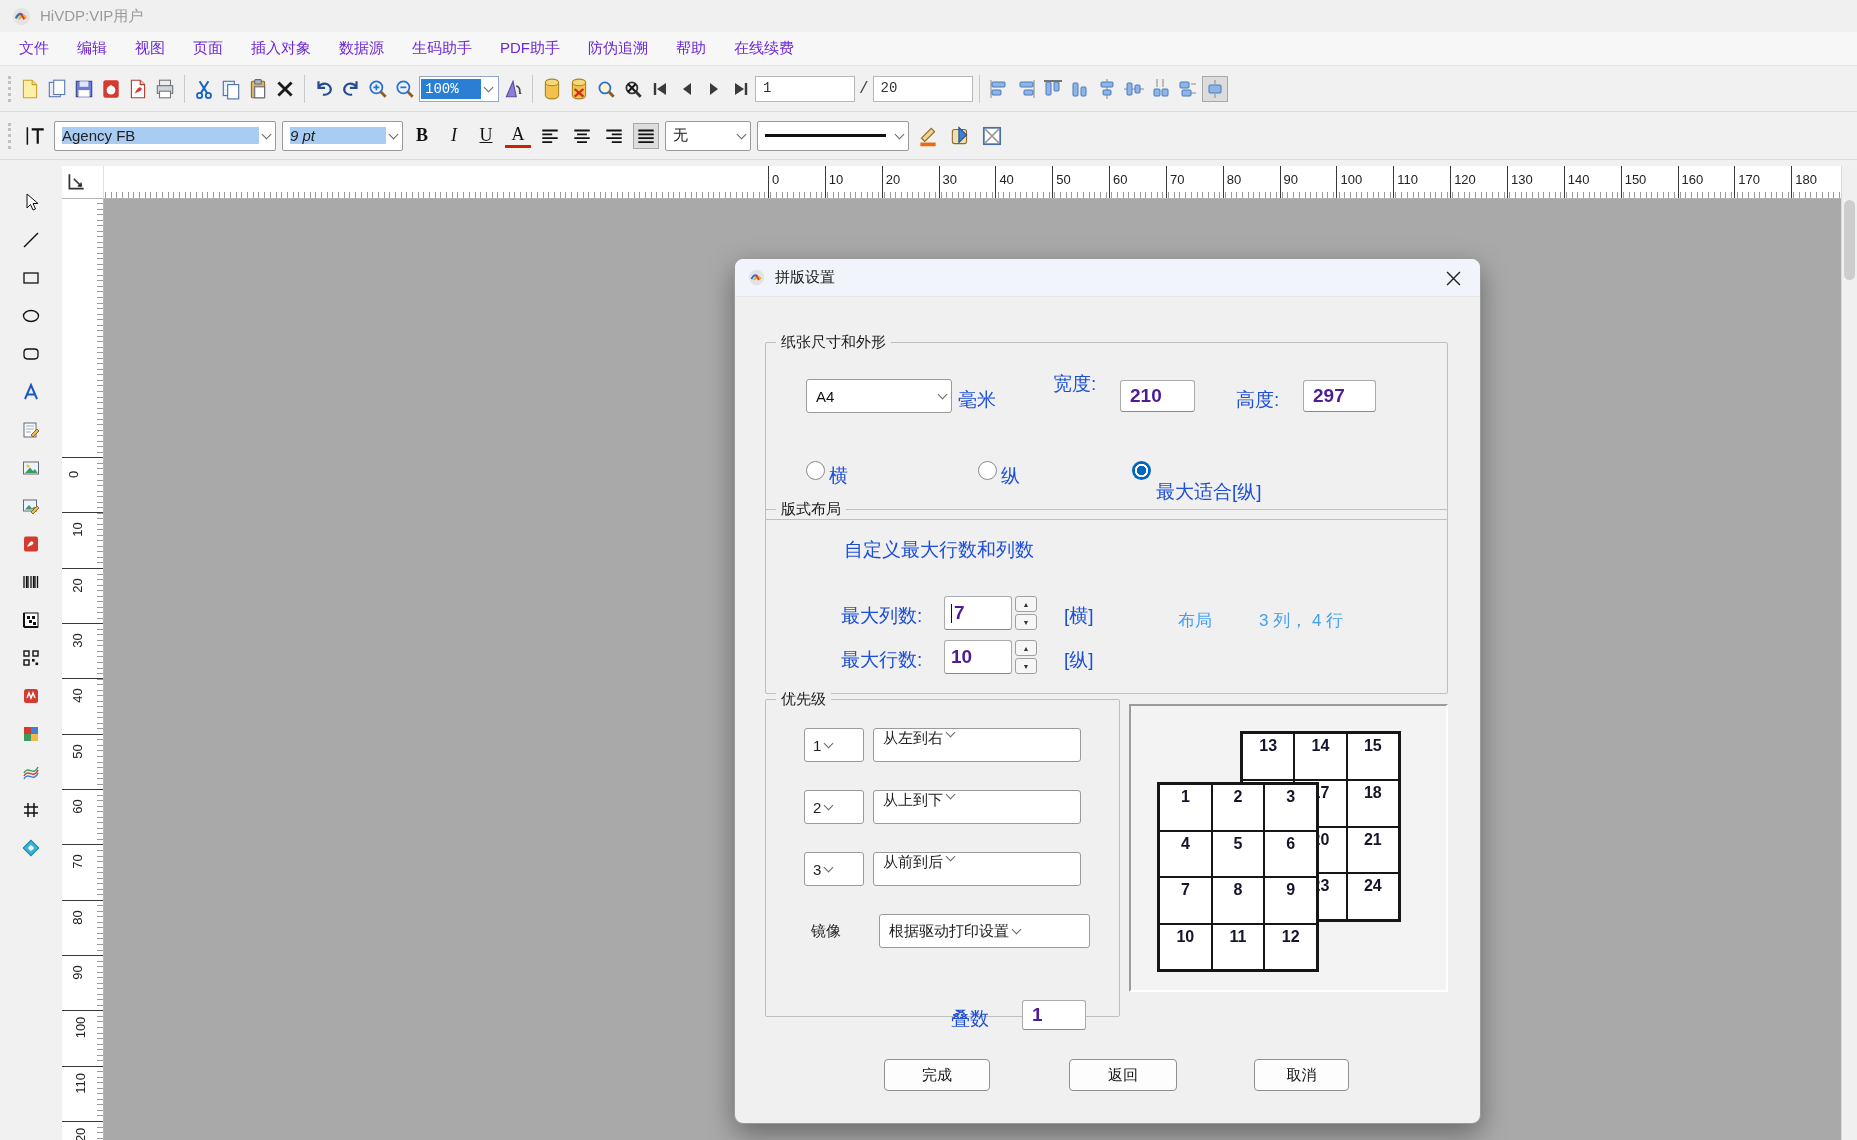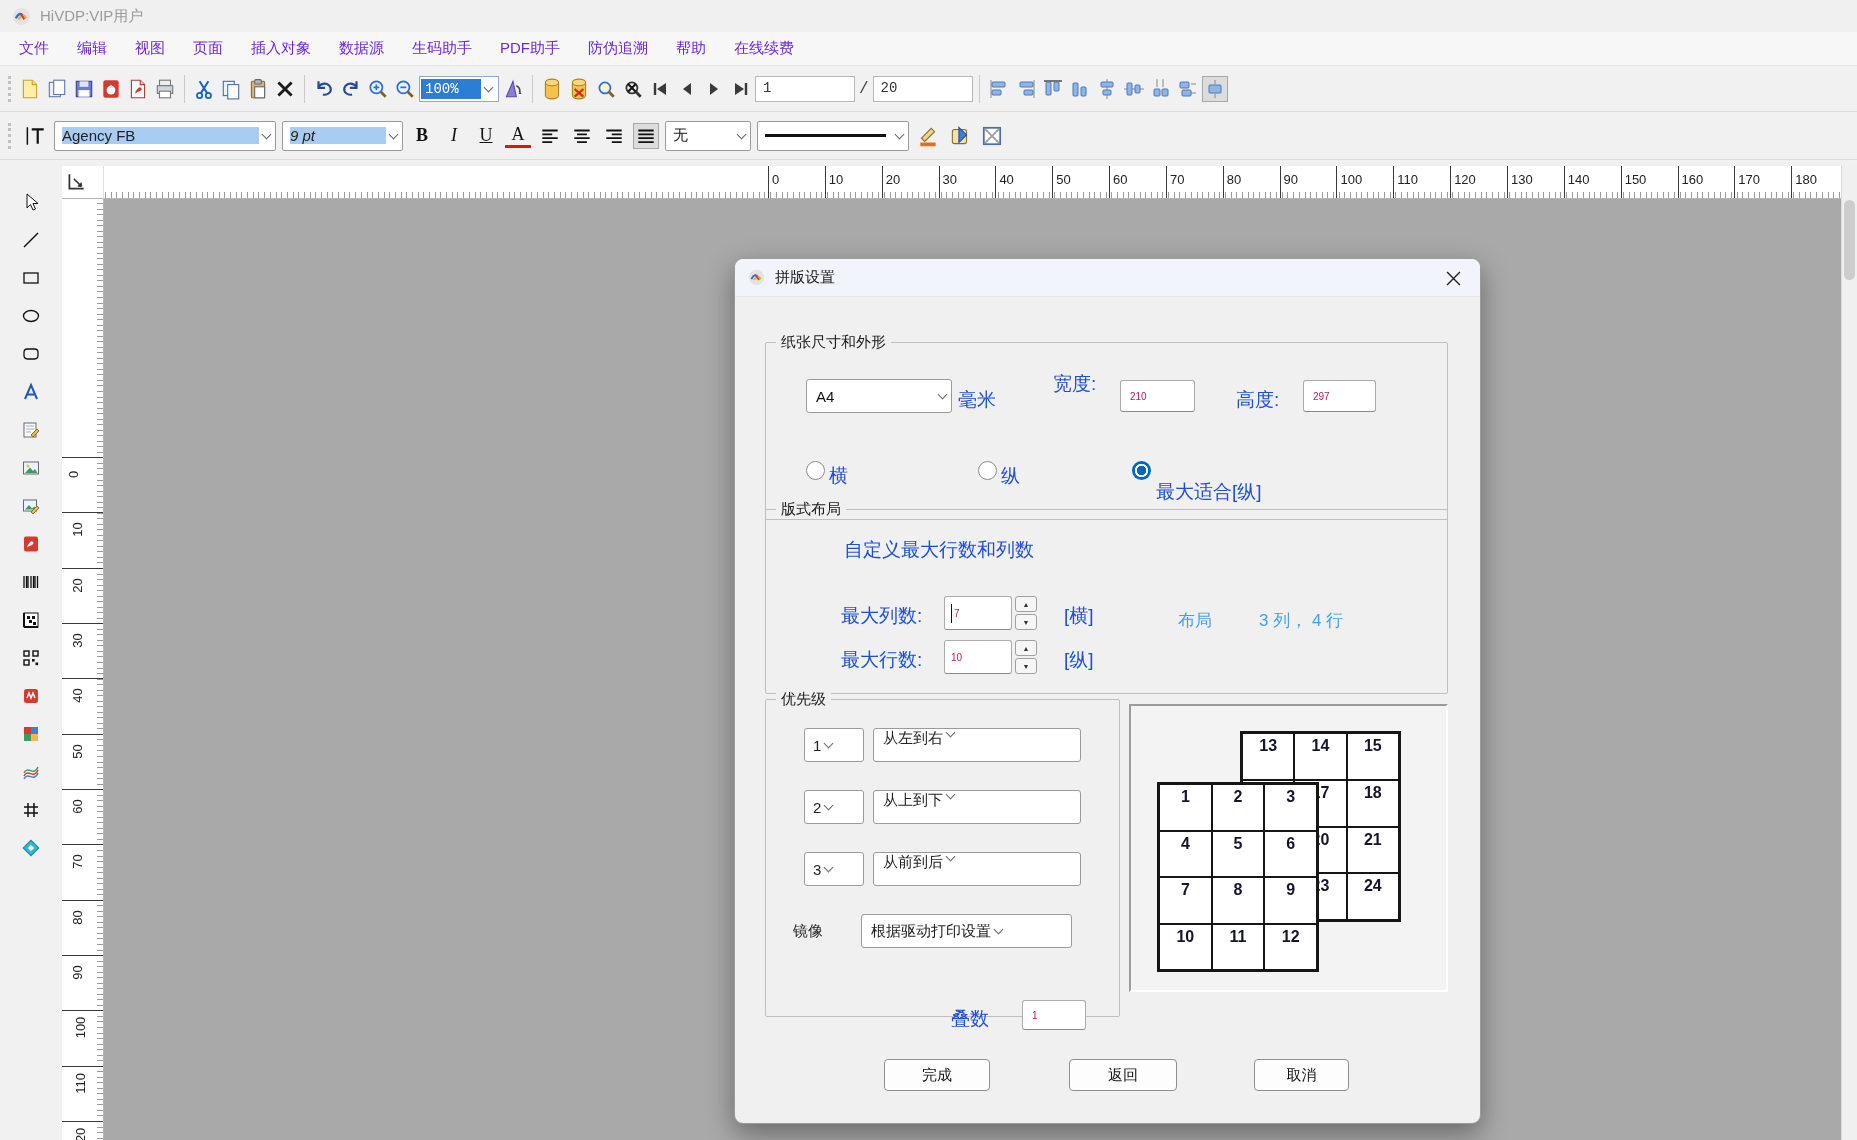--- a/index.html
+++ b/index.html
@@ -52,21 +52,21 @@
   
   .dialog{position:absolute;left:734px;top:258px;width:747px;height:866px;background:#f0f0f0;border:1px solid #9a9a9a;
       border-radius:9px;box-shadow:0 10px 28px rgba(0,0,0,.38);}
   .dlg-title{height:38px;background:#f1f5fb;border-radius:9px 9px 0 0;display:flex;align-items:center;padding-left:13px;gap:10px;border-bottom:1px solid #e8e8e8;}
   .dlg-title .t{font-size:15px;color:#1a1a1a;}
   .dlg-close{position:absolute;right:8px;top:4px;width:38px;height:30px;display:flex;align-items:center;justify-content:center;}
   .group{position:absolute;border:1px solid #bfbfbf;border-radius:2px;margin-top:13px;}
   .legend{position:absolute;top:-10px;left:10px;background:#f0f0f0;padding:0 5px;font-size:15px;color:#1a1a1a;}
   .lbl{position:absolute;font-size:19px;color:#1d4ed8;white-space:nowrap;}
   .field{position:absolute;background:#fff;border:1px solid #ababab;border-bottom:1.5px solid #8a8a8a;border-radius:3px;
-      display:flex;align-items:center;padding:0 9px;font-size:10px;color:#be185d;}
+      display:flex;align-items:center;padding:0 9px;font-size:19px;color:#4c1d95;font-weight:bold;}
   .dcombo{position:absolute;background:#fff;border:1px solid #9a9a9a;border-radius:3px;display:flex;align-items:center;
       padding-left:9px;font-size:15px;color:#111;}
   .dcombo .flex{flex:1;}
   .radio{position:absolute;width:19px;height:19px;border-radius:50%;background:#fff;border:1px solid #8a8a8a;}
   .radio.sel{border:none;background:radial-gradient(circle,#0067c0 0 4.4px,#fff 5px 6.4px,#0067c0 7px 9.6px);}
   .spin{position:absolute;width:22px;display:flex;flex-direction:column;gap:2px;}
   .spin b{flex:1;border:1px solid #a0a0a0;border-radius:3px;background:#f6f6f6;display:flex;align-items:center;justify-content:center;
       font-size:7px;color:#333;font-weight:normal;}
   .blue{color:#429ff0;}
   .caret{width:1px;height:19px;background:#111;margin-right:2px;}
@@ -695,21 +695,21 @@
           <span class="small">
             <span class="flex">3</span>
             <span class="chev"></span>
           </span>
           <span class="dir">
             <span class="flex">从前到后</span>
             <span class="chev"></span>
           </span>
         </div>
       </div>
-    <div class="mrow" style="left:30px;top:655px;gap:36px;">
+    <div class="mrow" style="left:48px;top:655px;gap:36px;">
       <span class="mlabel">镜像</span>
       <span class="dir" style="width:211px;height:34px;background:#fff;border:1px solid #9a9a9a;border-radius:3px;display:flex;align-items:center;padding-left:9px;font-size:15px;">
         <span class="flex">根据驱动打印设置</span>
         <span class="chev"></span>
       </span>
     </div>
 
     <div class="panel" style="left:394px;top:445px;width:319px;height:288px;">
       <div class="sheet" style="left:109px;top:25px;width:161px;height:191px;z-index:1;grid-template-rows:repeat(4,1fr);">
 

